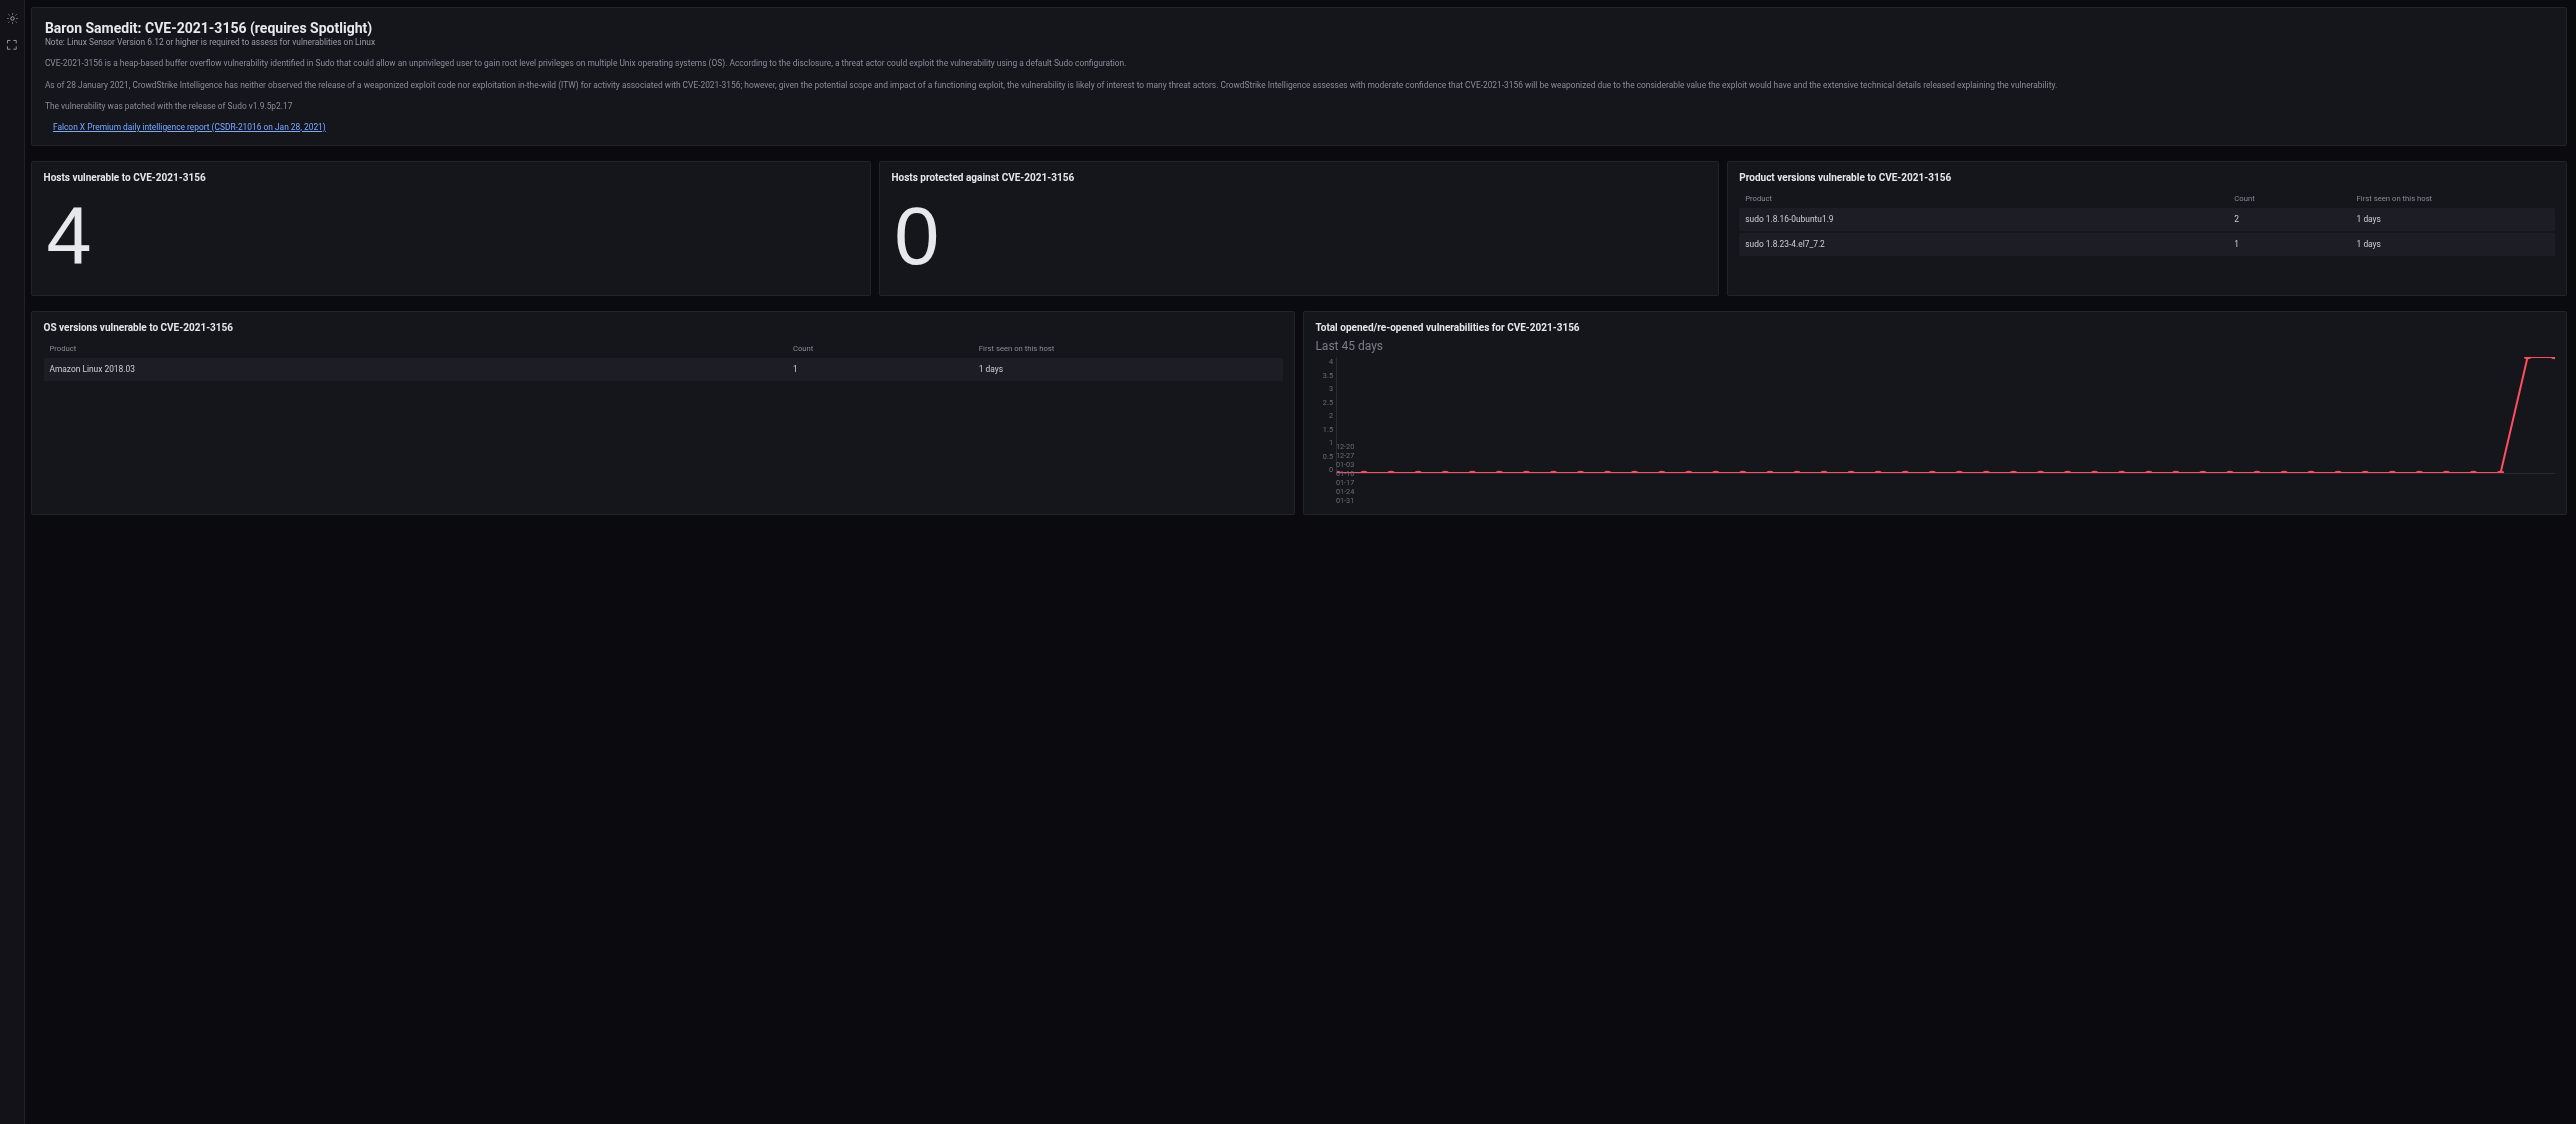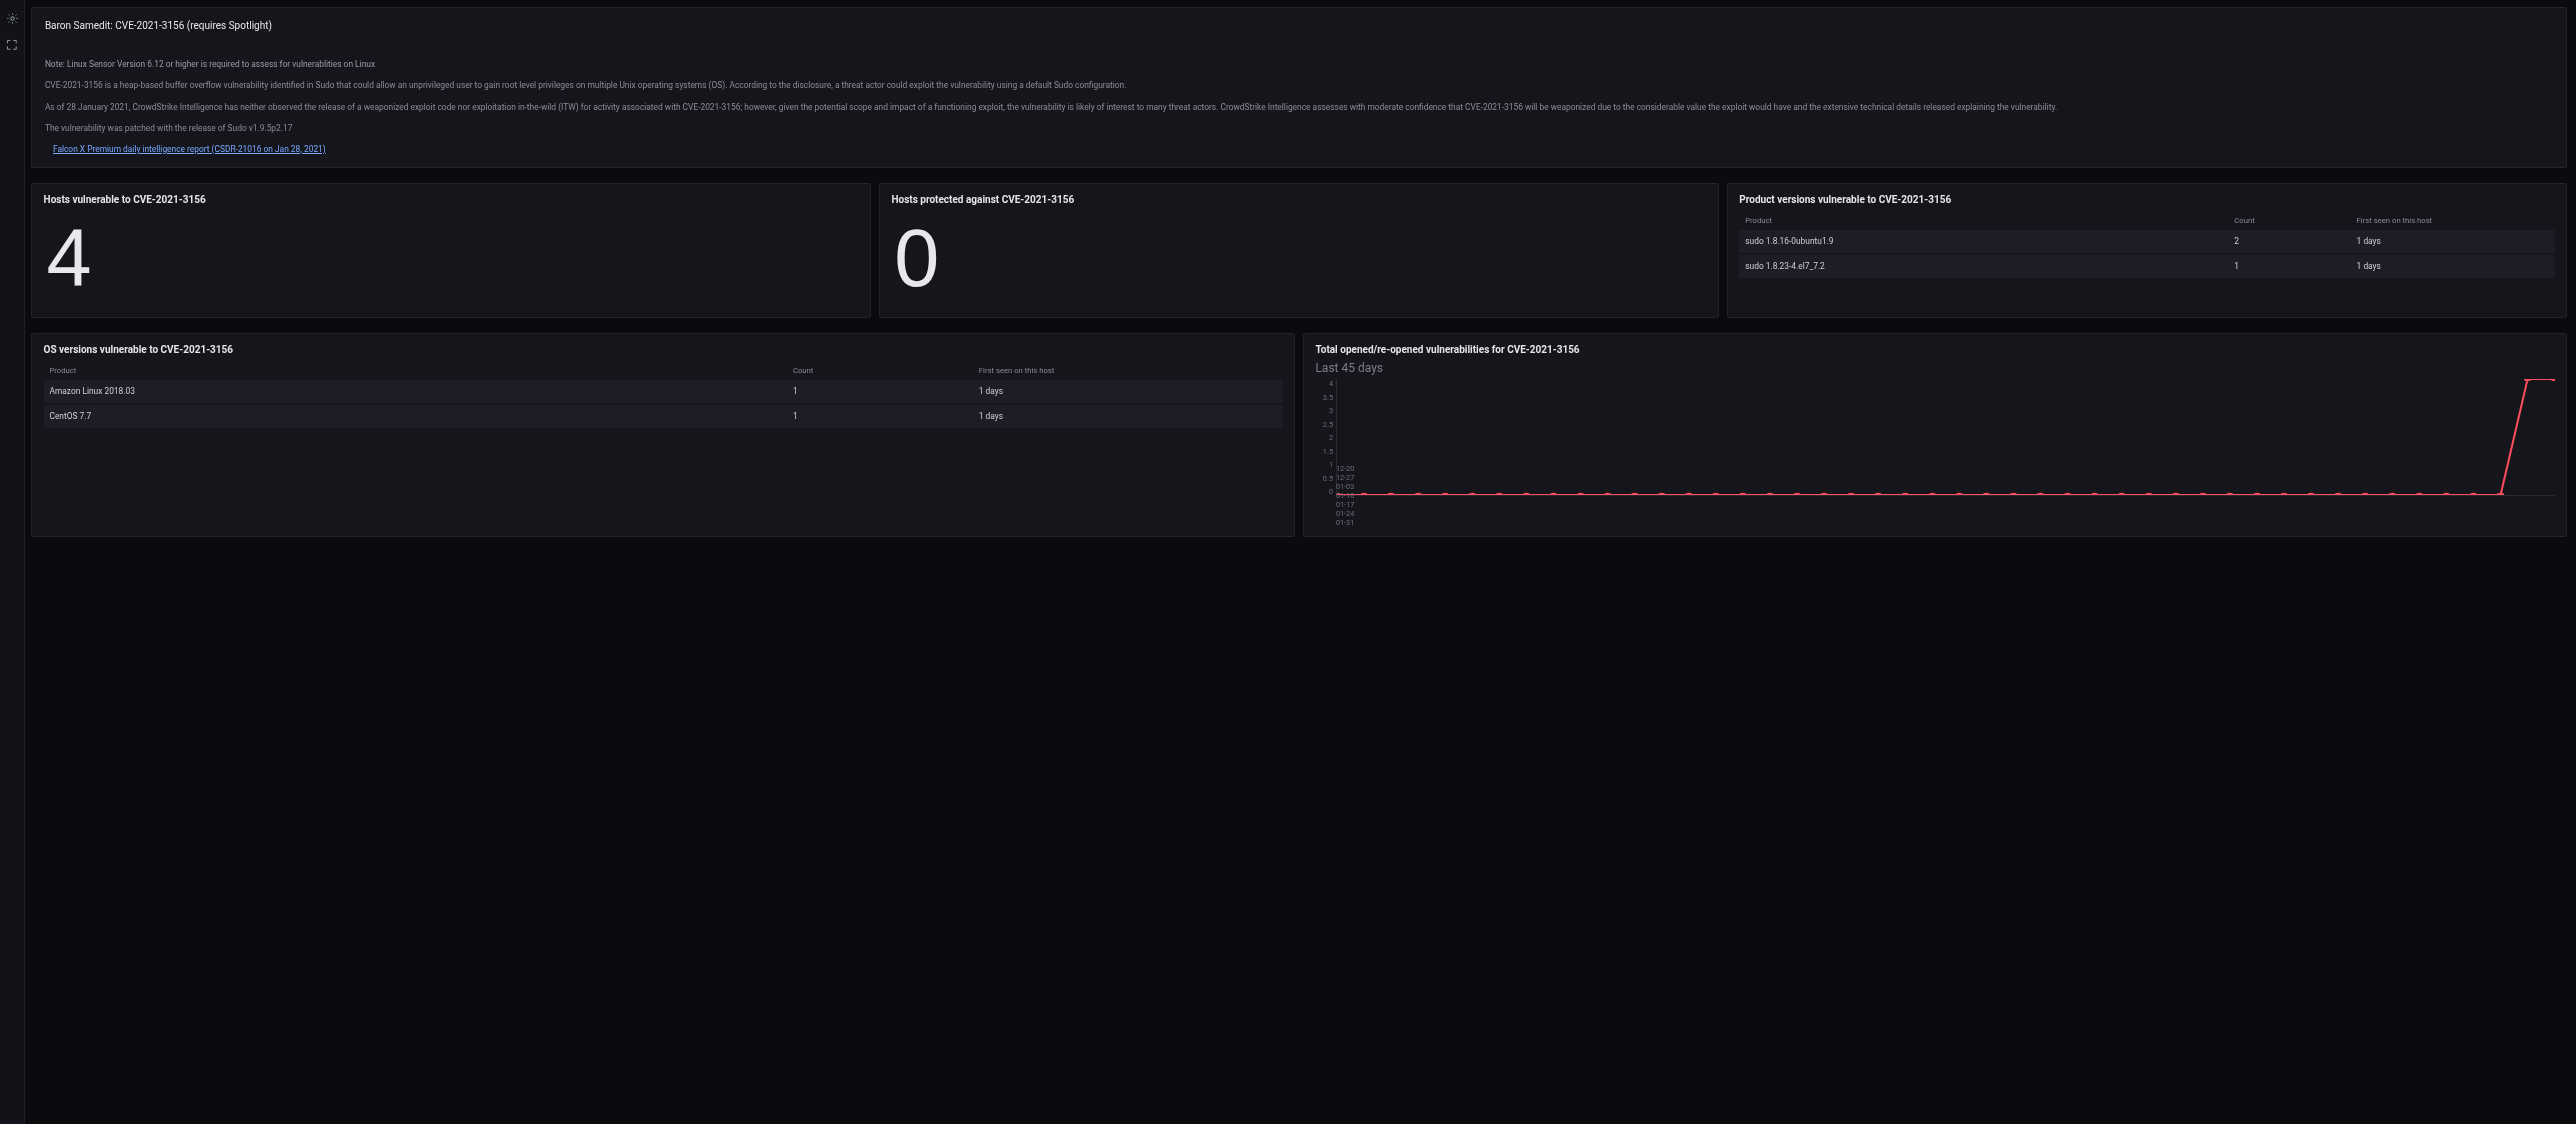--- a/index.html
+++ b/index.html
@@ -25,21 +25,21 @@
   }
   .main { flex: 1; padding: 7.3px 8.8px 14.7px 5.9px; }
   .panel {
     background: #15151c;
     border: 0.7px solid #23232c;
     border-radius: 1.5px;
     padding: 10.3px 11.7px;
   }
   .row { display: flex; gap: 7.3px; margin-top: 15px; }
   .header-panel { padding: 11.7px 13px 13px 13px; }
-  h1.title { font-size: 10px; font-weight: 400; color: #e8e8ec; margin-bottom: 27px; }
+  h1.title { font-size: 14px; font-weight: 700; color: #e8e8ec; margin-bottom: 0; }
   .desc { font-size: 8.4px; color: #8c8c98; line-height: 1.5; margin-bottom: 8.8px; }
   .desc.note { color: #9c9ca8; }
   a.link { color: #7aa9ff; text-decoration: underline; font-size: 8.4px; cursor: pointer; padding-left: 8px; }
   h2.panel-title { font-size: 10px; font-weight: 700; color: #e6e6ea; margin-bottom: 5.9px; }
   .bignum {
     font-size: 81px; font-weight: 200; line-height: 1;
     color: #e8e8ec; letter-spacing: -1.5px;
     padding: 7.3px 2.9px 2.9px 2.9px;
     font-family: "Helvetica Neue", Arial, sans-serif;
   }
@@ -153,25 +153,20 @@
           <thead>
               <tr>
             <th style="width:60%">Product</th>
             <th style="width:15%">Count</th>
             <th style="width:25%">First seen on this host</th>
           </tr>
             </thead>
           <tbody id="os-body">
               <tr>
                 <td><a>Amazon Linux 2018.03</a></td>
-                <td>1</td>
-                <td>1 days</td>
-              </tr>
-              <tr>
-                <td><a>CentOS 7.7</a></td>
                 <td>1</td>
                 <td>1 days</td>
               </tr>
             </tbody>
         </table>
       </div>
 
       <div class="panel w-half chart-panel">
         <h2 class="panel-title">Total opened/re-opened vulnerabilities for CVE-2021-3156</h2>
         <div class="subcaption">Last 45 days</div>

